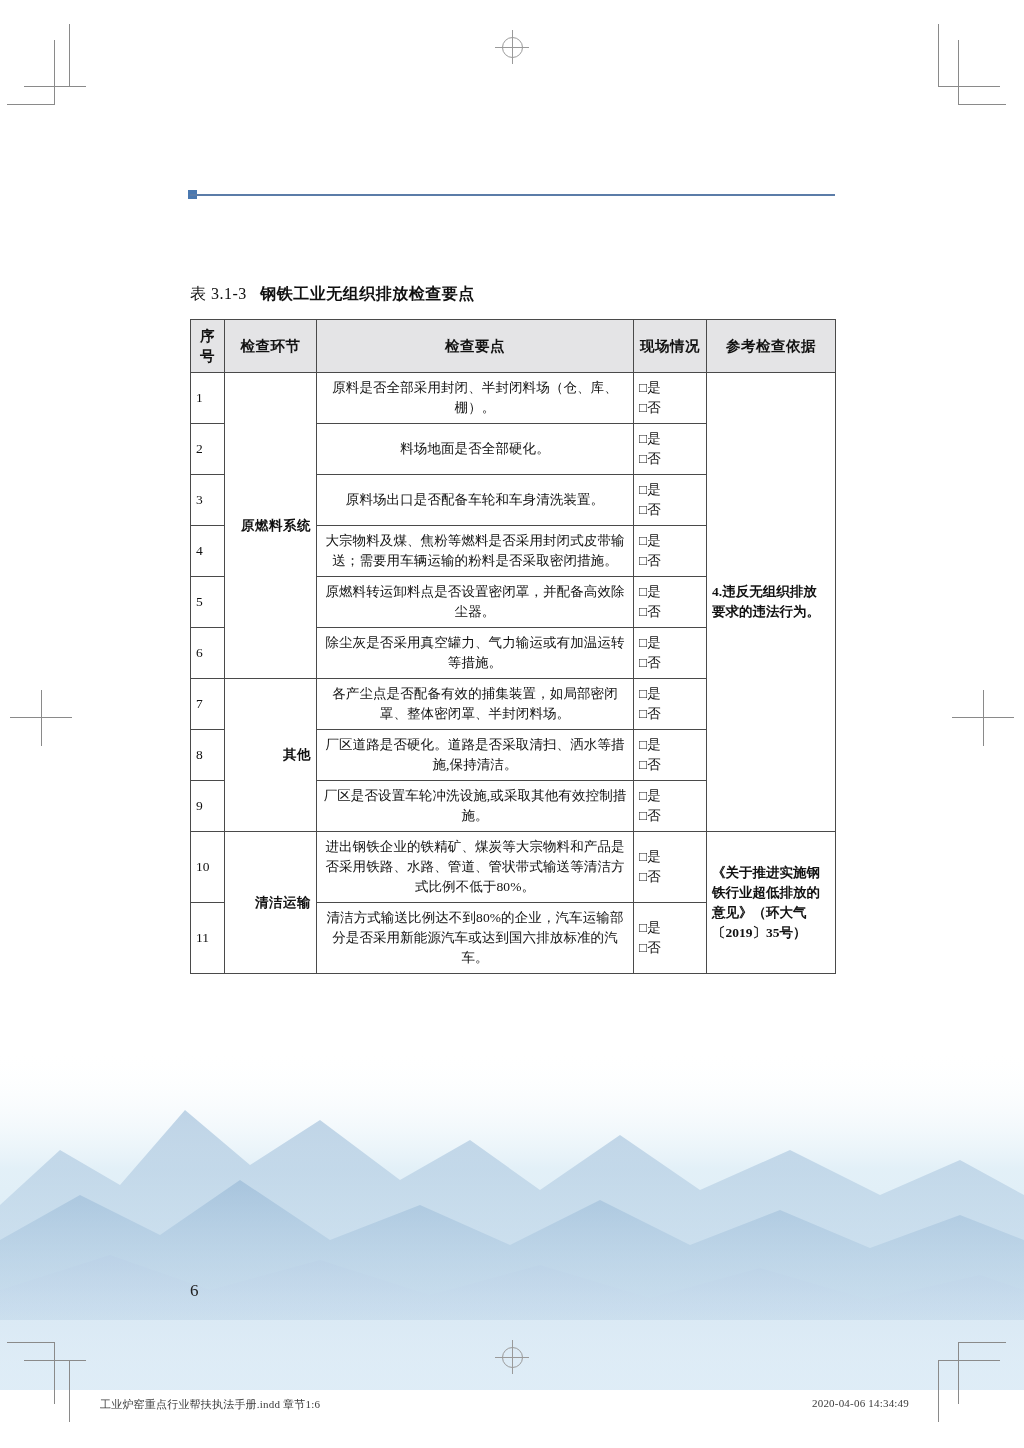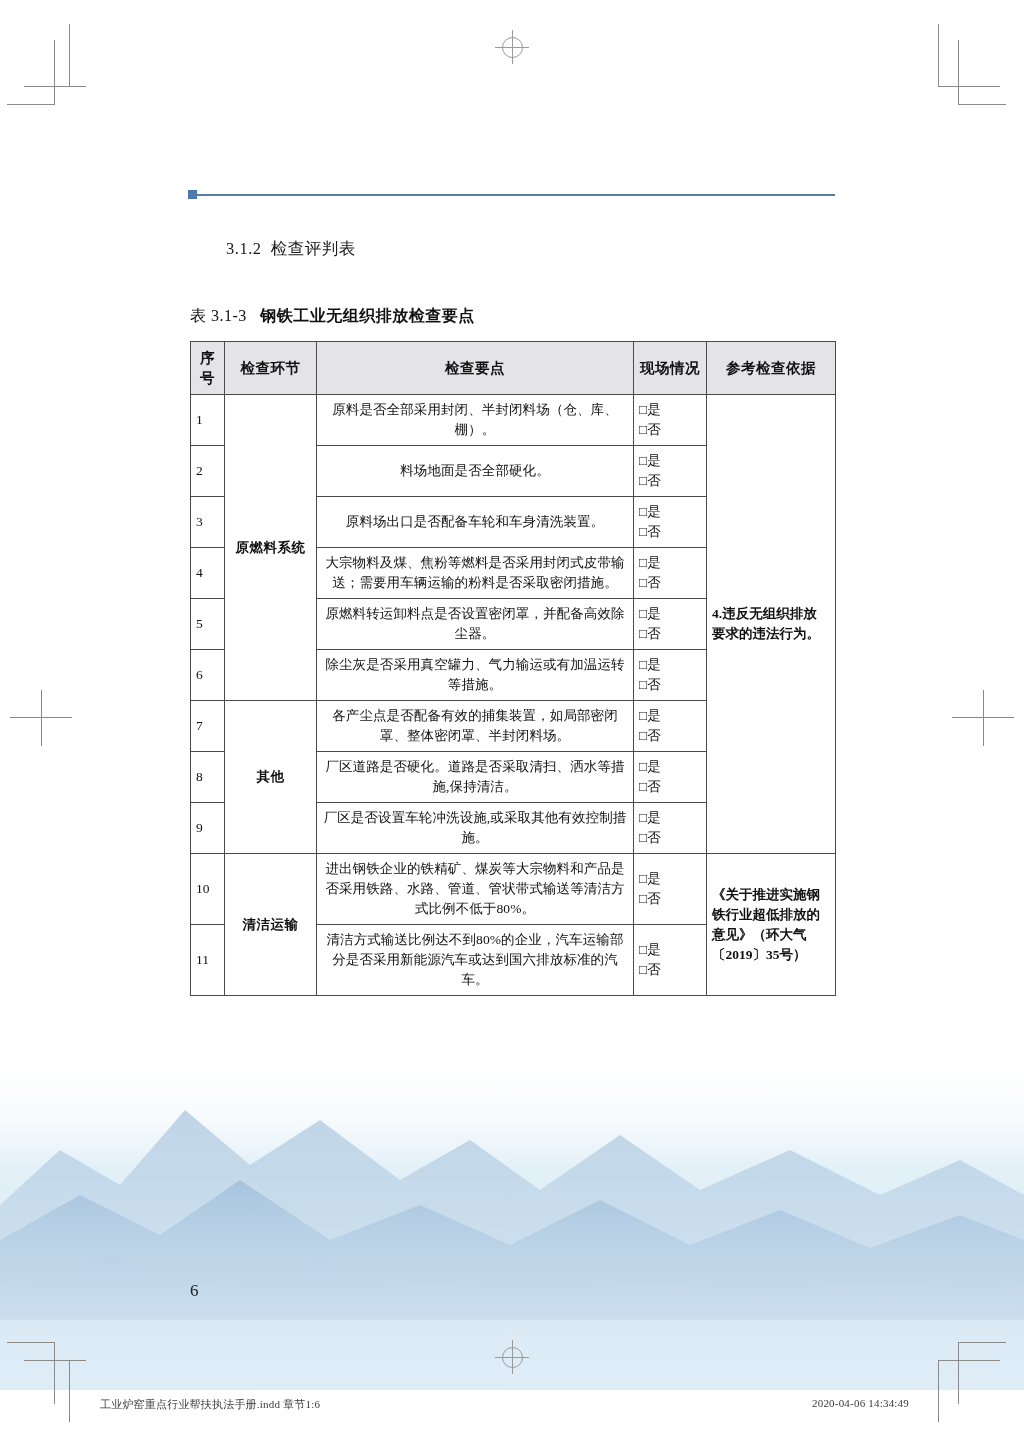--- a/index.html
+++ b/index.html
@@ -155,21 +155,21 @@
 
   td.no {
     text-align: left;
     font-size: 13px;
     color: #333;
     padding-left: 7px;
     vertical-align: middle;
     font-family: "Liberation Serif", "DejaVu Serif", serif;
   }
   td.stage {
-    text-align: center;
+    text-align: right;
     font-weight: bold;
     font-size: 14px;
     letter-spacing: 0.5px;
   }
   td.point {
     text-align: center;
     padding: 6px 7px;
     font-size: 14px;
     line-height: 21px;
     letter-spacing: 0.1px;
@@ -289,23 +289,20 @@
     <div class="cy"></div>
 </div>
 
 <div id="page">
 
   <div class="header-rule-square"></div>
   <div class="header-rule"></div>
 
   <div class="content">
 
-    <div class="sec-title">
-      <span>3.1.2</span>&nbsp;&nbsp;<span>检查评判表</span>
-    </div>
 
 
     <div class="table-caption">
       <span class="capnum">表 3.1-3</span>&nbsp;&nbsp;&nbsp;<span>钢铁工业无组织排放检查要点</span>
     </div>
 
     <table class="chk">
       <colgroup>
         <col class="c-no">
           <col class="c-stage">

